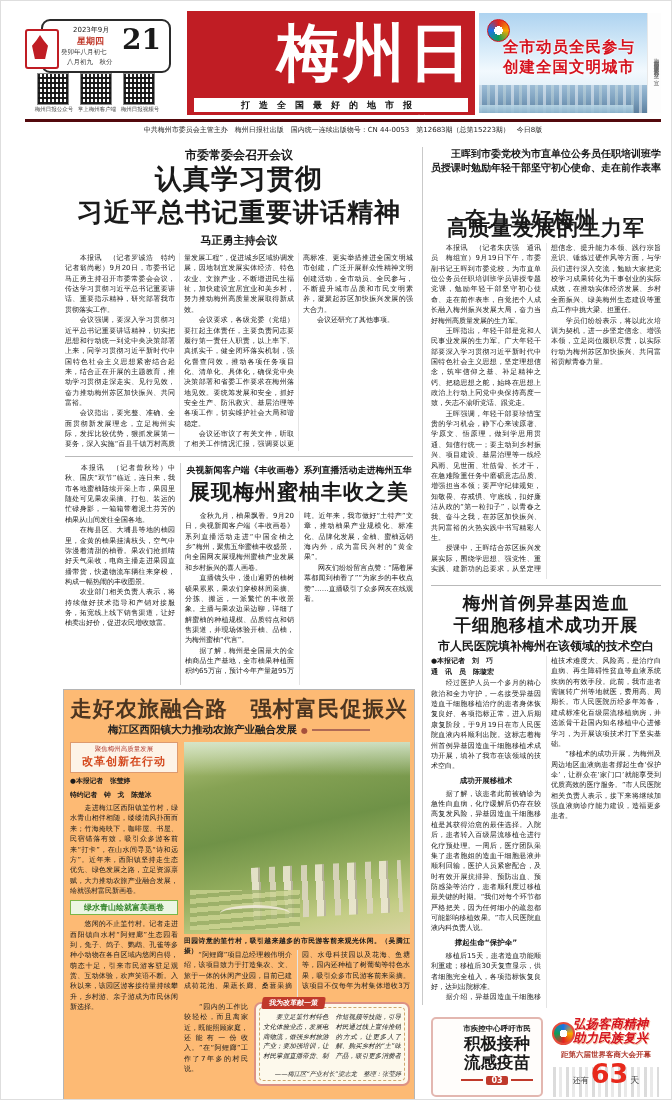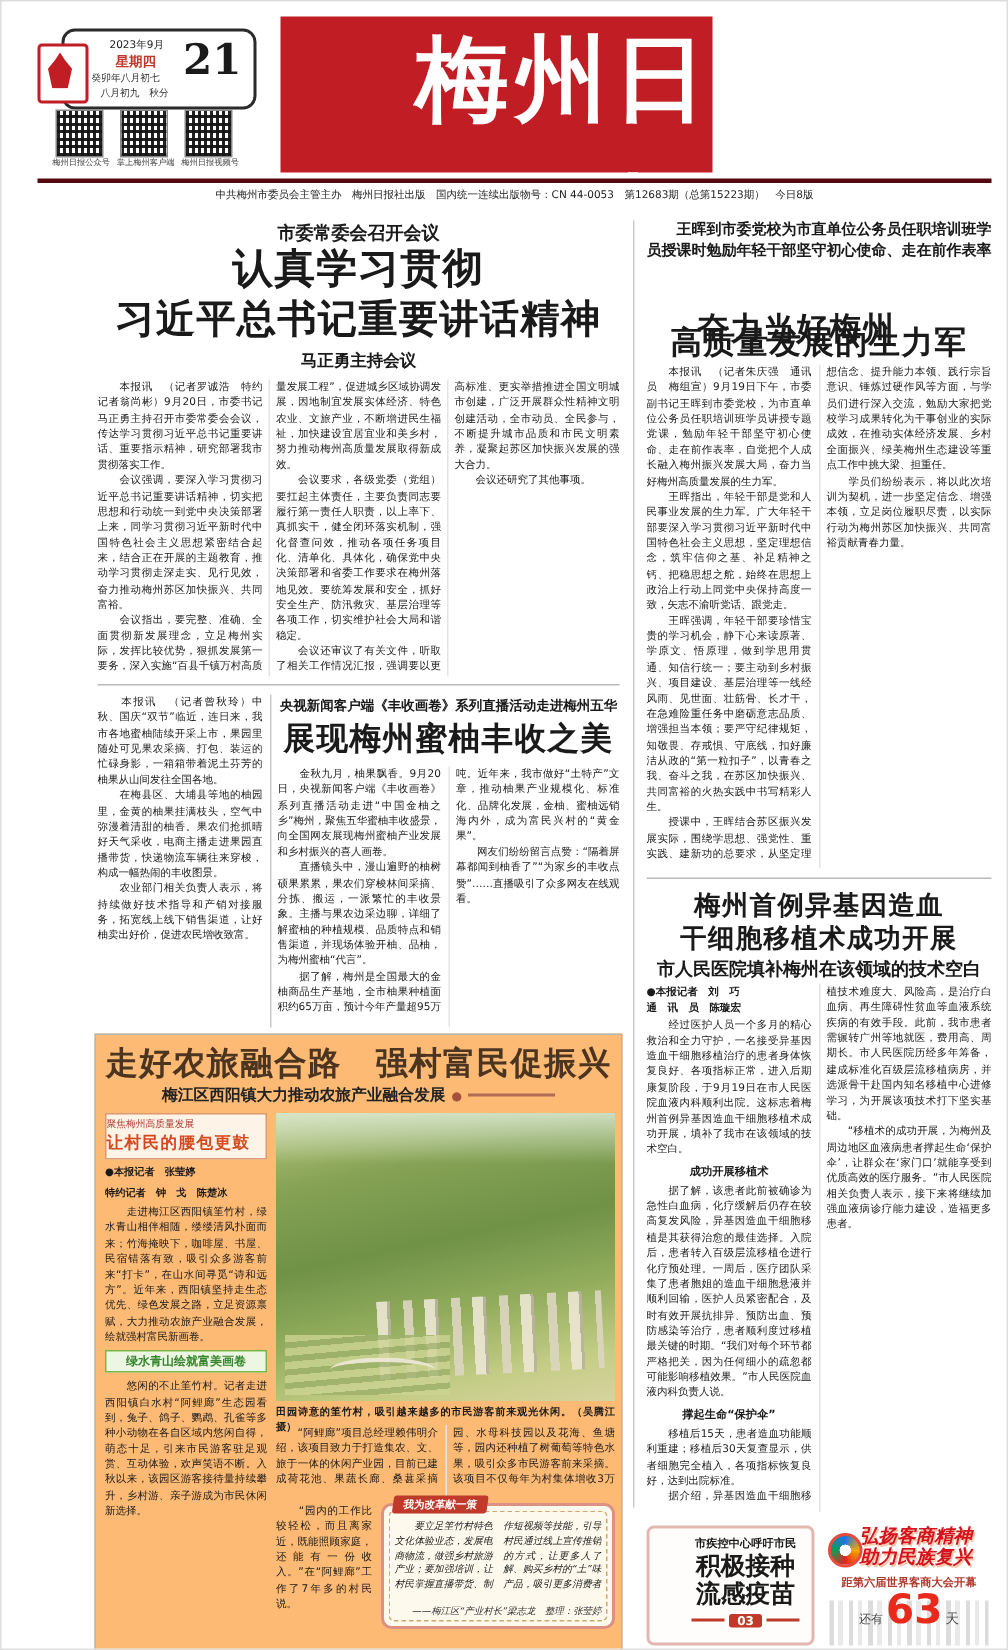--- a/index.html
+++ b/index.html
@@ -103,21 +103,21 @@
   .hk-bld{position:absolute;left:2px;right:2px;bottom:0;height:30px;opacity:.35;
           background:repeating-linear-gradient(90deg,#9a9a9a 0 3px,transparent 3px 6px,#c0c0c0 6px 9px,transparent 9px 13px);}
   
   .feature{left:62px;top:688px;width:352px;height:461px;border:1px solid #b5b5b5;box-sizing:border-box;background:#fdba74;}
   .ft-title{position:absolute;top:4px;left:0;right:0;text-align:center;font-size:21.5px;font-weight:900;color:#4c3520;letter-spacing:1px;}
   .ft-deck{position:absolute;top:33px;left:0;right:0;display:flex;align-items:center;justify-content:center;gap:4px;
            font-size:10.5px;font-weight:bold;color:#222;}
   .ft-deck .dot{color:#a5503c;font-size:8px;}
   .ft-deck .ln{width:58px;height:2px;background:#b06a55;}
   .ft-side{position:absolute;left:6px;top:52px;width:108px;height:350px;overflow:hidden;}
-  .ft-badge{border:1px solid #dd9a6e;background:#fdf3e7;text-align:left;padding:2px 0 3px;}
+  .ft-badge{border:1px solid #dd9a6e;background:#fdf3e7;text-align:center;padding:2px 0 3px;}
   .ft-badge1{font-size:6.5px;color:#b03a2e;}
   .ft-badge2{font-size:11px;font-weight:900;color:#d4491e;letter-spacing:1px;}
   .ft-byline{font-size:6.8px;font-weight:bold;line-height:1.55;margin:3px 0;}
   .ft-text{font-size:7px;line-height:1.48;text-align:justify;white-space:pre-line;}
   .ft-green{display:block;margin:4px auto;border:1px solid #7ab648;background:#ecf6e3;color:#35862c;
             font-weight:bold;font-size:8px;text-align:center;padding:1px 11px;}
   .ft-photo{position:absolute;left:120px;top:52px;width:226px;height:192px;overflow:hidden;
             background:linear-gradient(168deg,#b8c77e 0%,#86a254 22%,#6f9247 45%,#93ad5d 66%,#c4cd86 86%,#d8d3a0 100%);}
   .ft-photo .haze{position:absolute;left:0;top:0;right:0;height:34px;background:linear-gradient(180deg,rgba(222,236,218,.8),transparent);}
   .ft-photo .village{position:absolute;right:8px;bottom:18px;width:150px;height:52px;opacity:.9;transform:rotate(-3deg);
@@ -161,22 +161,33 @@
     <div class="qr" style="position:relative;">
       <span class="qrcap">掌上梅州客户端</span>
       </div>
     <div class="qr" style="position:relative;">
       <span class="qrcap">梅州日报视频号</span>
       </div>
   </div>
 
   <div class="abs masthead">
     <div class="mh-title serif">梅州日报</div>
-  </div>
-
+    <div class="mh-slogan">打造全国最好的地市报</div>
+  </div>
+
+  <div class="abs banner">
+    <span class="bn-logo"></span>
+    <div class="bn-t1">全市动员全民参与</div>
+    <div class="bn-t2">创建全国文明城市</div>
+    <div class="bn-city">
+        <span class="bld"></span>
+        <span class="bn-river"></span>
+      </div>
+    <div class="bn-side">梅州市精神文明建设委员会办公室　宣</div>
+  </div>
 
   <div class="abs rule-top"></div>
   <div class="abs publine">中共梅州市委员会主管主办　梅州日报社出版　国内统一连续出版物号：CN 44-0053　第12683期（总第15223期）　今日8版</div>
 
   <div class="abs ctr kicker lead-kicker">市委常委会召开会议</div>
   <div class="abs ctr serif bigtitle lead-t1">认真学习贯彻</div>
   <div class="abs ctr serif bigtitle lead-t2">习近平总书记重要讲话精神</div>
   <div class="abs ctr lead-sub">马正勇主持会议</div>
   <div class="abs body cols3 just pre lead-body">　　本报讯　（记者罗诚浩　特约记者翁尚彬）9月20日，市委书记马正勇主持召开市委常委会会议，传达学习贯彻习近平总书记重要讲话、重要指示精神，研究部署我市贯彻落实工作。
 　　会议强调，要深入学习贯彻习近平总书记重要讲话精神，切实把思想和行动统一到党中央决策部署上来，同学习贯彻习近平新时代中国特色社会主义思想紧密结合起来，结合正在开展的主题教育，推动学习贯彻走深走实、见行见效，奋力推动梅州苏区加快振兴、共同富裕。
@@ -230,21 +241,21 @@
     <div class="ft-title">走好农旅融合路　强村富民促振兴</div>
     <div class="ft-deck">
       <span>梅江区西阳镇大力推动农旅产业融合发展</span>
       <span class="dot">●</span>
       <span class="ln"></span>
     </div>
 
     <div class="ft-side">
       <div class="ft-badge">
         <div class="ft-badge1">聚焦梅州高质量发展</div>
-        <div class="ft-badge2">让村民的腰包更鼓</div>
+        <div class="ft-badge2">改革创新在行动</div>
       </div>
       <div class="ft-byline">●本报记者　张莹婷</div>
       <div class="ft-byline">特约记者　钟　戈　陈楚冰</div>
       <div class="ft-text">　　走进梅江区西阳镇筀竹村，绿水青山相伴相随，缕缕清风扑面而来；竹海掩映下，咖啡屋、书屋、民宿错落有致，吸引众多游客前来“打卡”，在山水间寻觅“诗和远方”。近年来，西阳镇坚持走生态优先、绿色发展之路，立足资源禀赋，大力推动农旅产业融合发展，绘就强村富民新画卷。</div>
       <span class="ft-green">绿水青山绘就富美画卷</span>
       <div class="ft-text">　　悠闲的不止筀竹村。记者走进西阳镇白水村“阿鲤廊”生态园看到，兔子、鸽子、鹦鹉、孔雀等多种小动物在各自区域内悠闲自得，萌态十足，引来市民游客驻足观赏、互动体验，欢声笑语不断。入秋以来，该园区游客接待量持续攀升，乡村游、亲子游成为市民休闲新选择。</div>
     </div>
 
     <div class="ft-photo">
       <span class="haze"></span>

